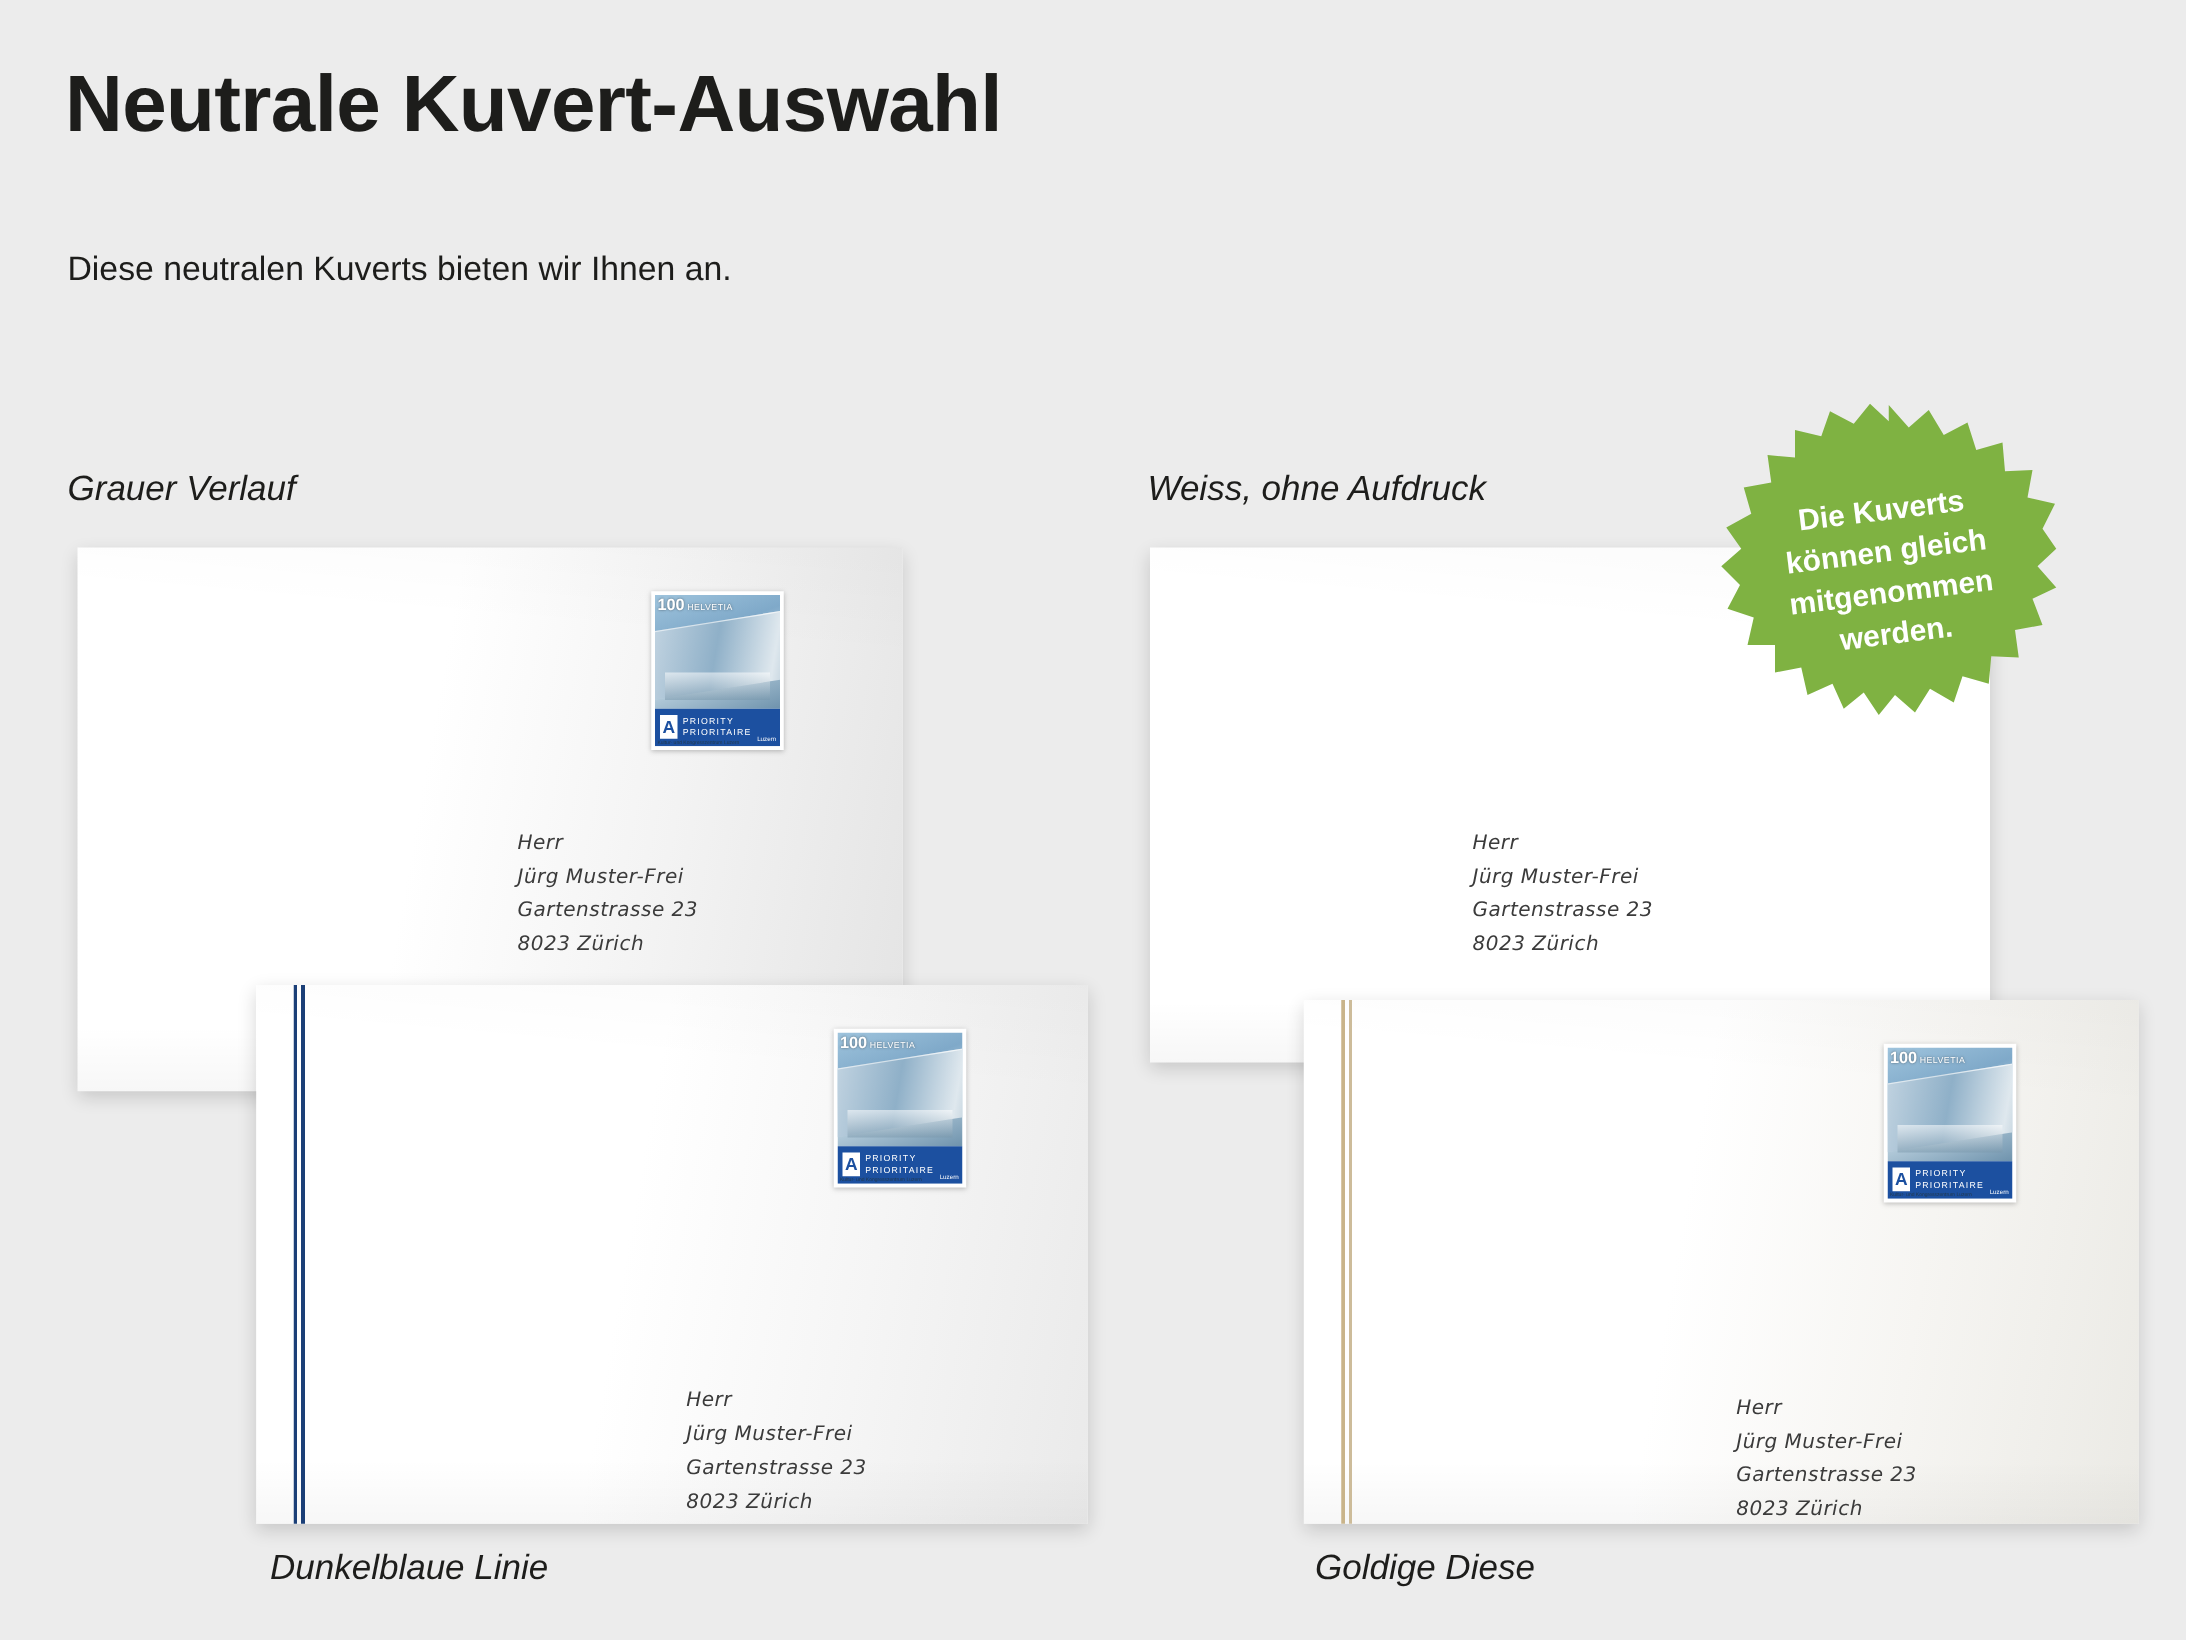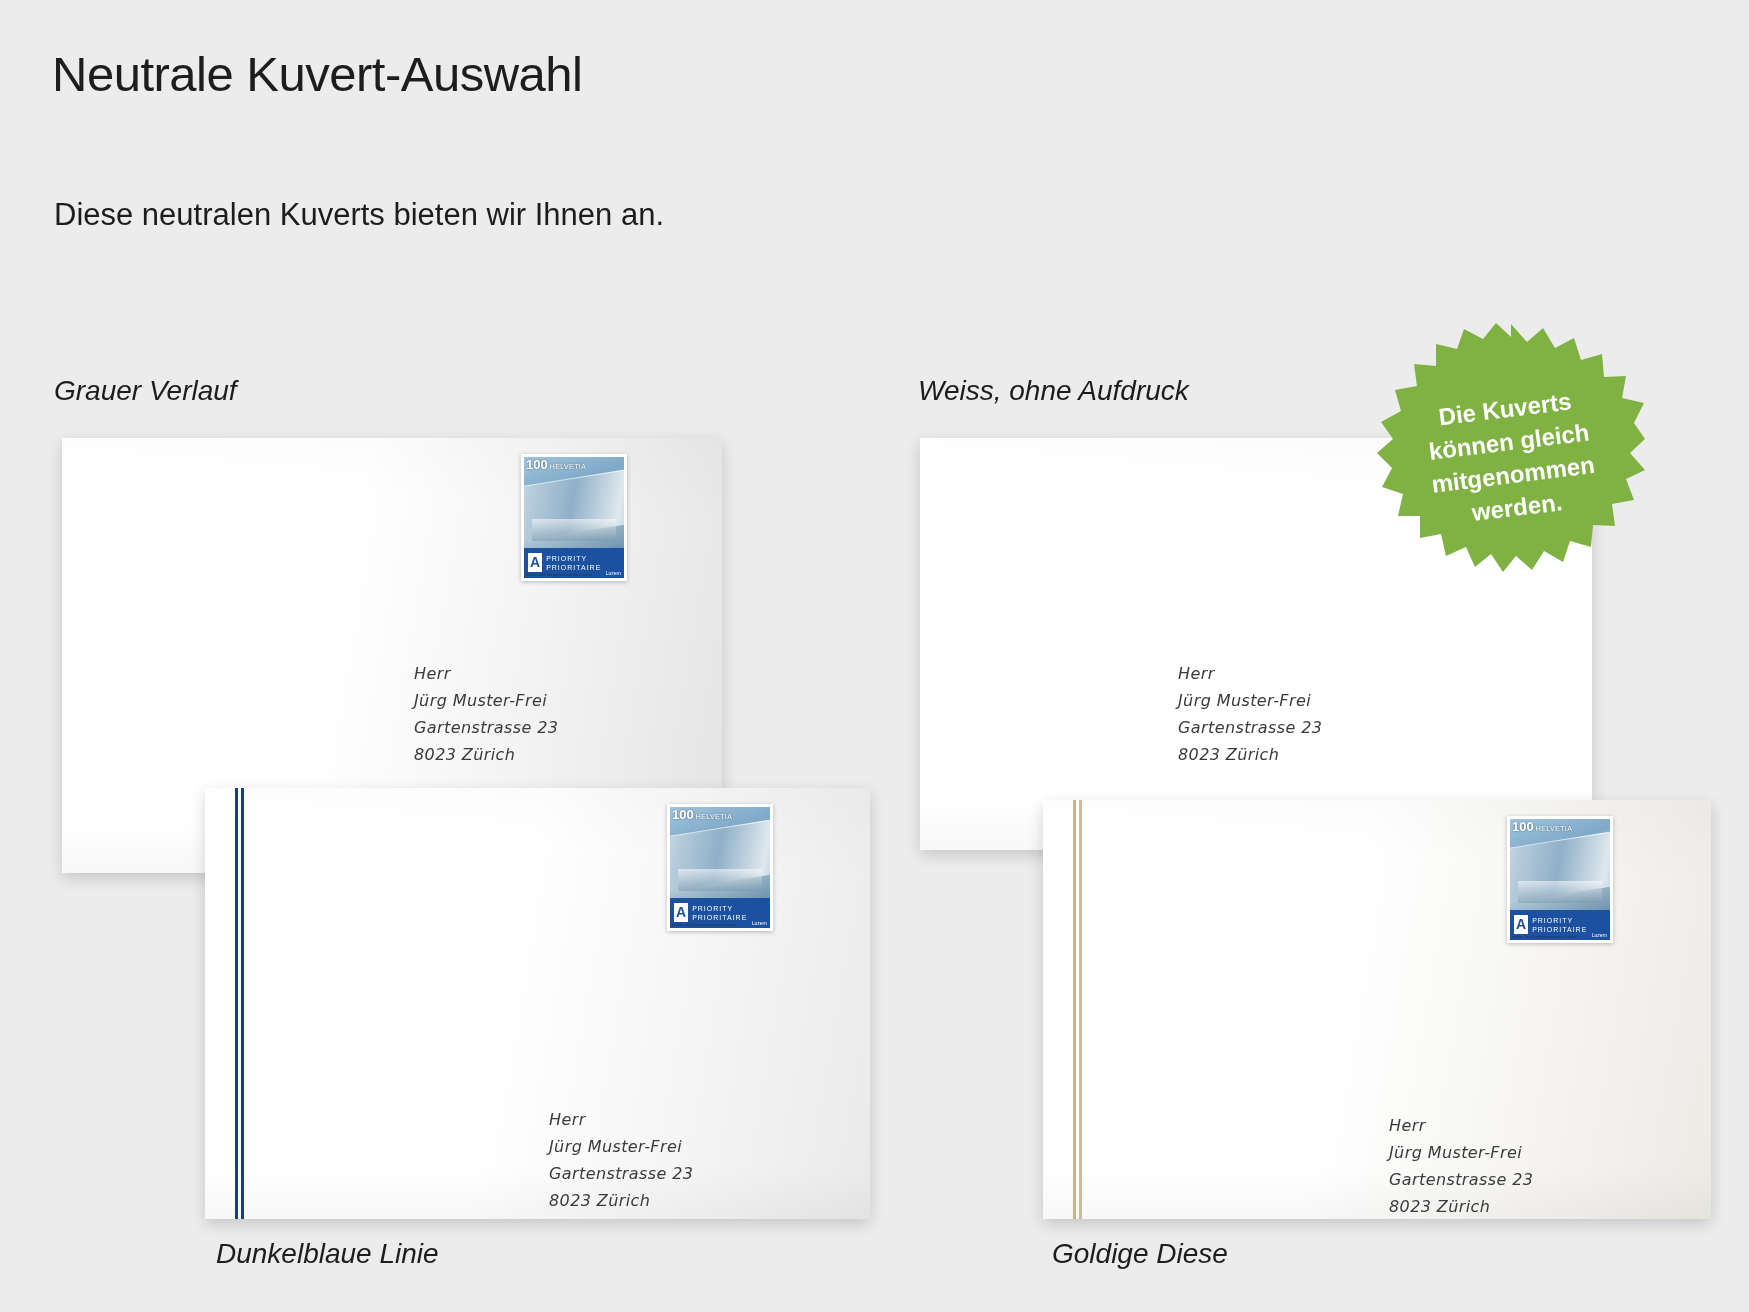--- a/index.html
+++ b/index.html
@@ -19,32 +19,32 @@
   .page {
     position: absolute;
     inset: 0;
   }
 
   .page-title {
     position: absolute;
     left: 52px;
     top: 46px;
     font-family: "Liberation Sans", sans-serif;
-    font-size: 49px;
-    font-weight: normal;
+    font-size: 64px;
+    font-weight: bold;
     letter-spacing: -0.5px;
     color: #1d1d1b;
     white-space: nowrap;
   }
 
   .intro {
     position: absolute;
     left: 54px;
     top: 190px;
-    font-size: 31px;
+    font-size: 27px;
     line-height: 50px;
     color: #1d1d1b;
   }
   .intro div { white-space: nowrap; }
 
   .caption {
     position: absolute;
     font-size: 28px;
     color: #1d1d1b;
     white-space: nowrap;
@@ -118,20 +118,21 @@
 
   
   .stamp {
     position: absolute;
     width: 106px;
     height: 127px;
     background: #ffffff;
     padding: 3px;
     box-sizing: border-box;
     filter: drop-shadow(0 1px 2px rgba(0,0,0,0.25));
+    margin-top: 19px;
   }
   .stamp-inner {
     position: relative;
     width: 100%;
     height: 100%;
     overflow: hidden;
   }
   .stamp-image {
     position: absolute;
     left: 0; right: 0; top: 0;

